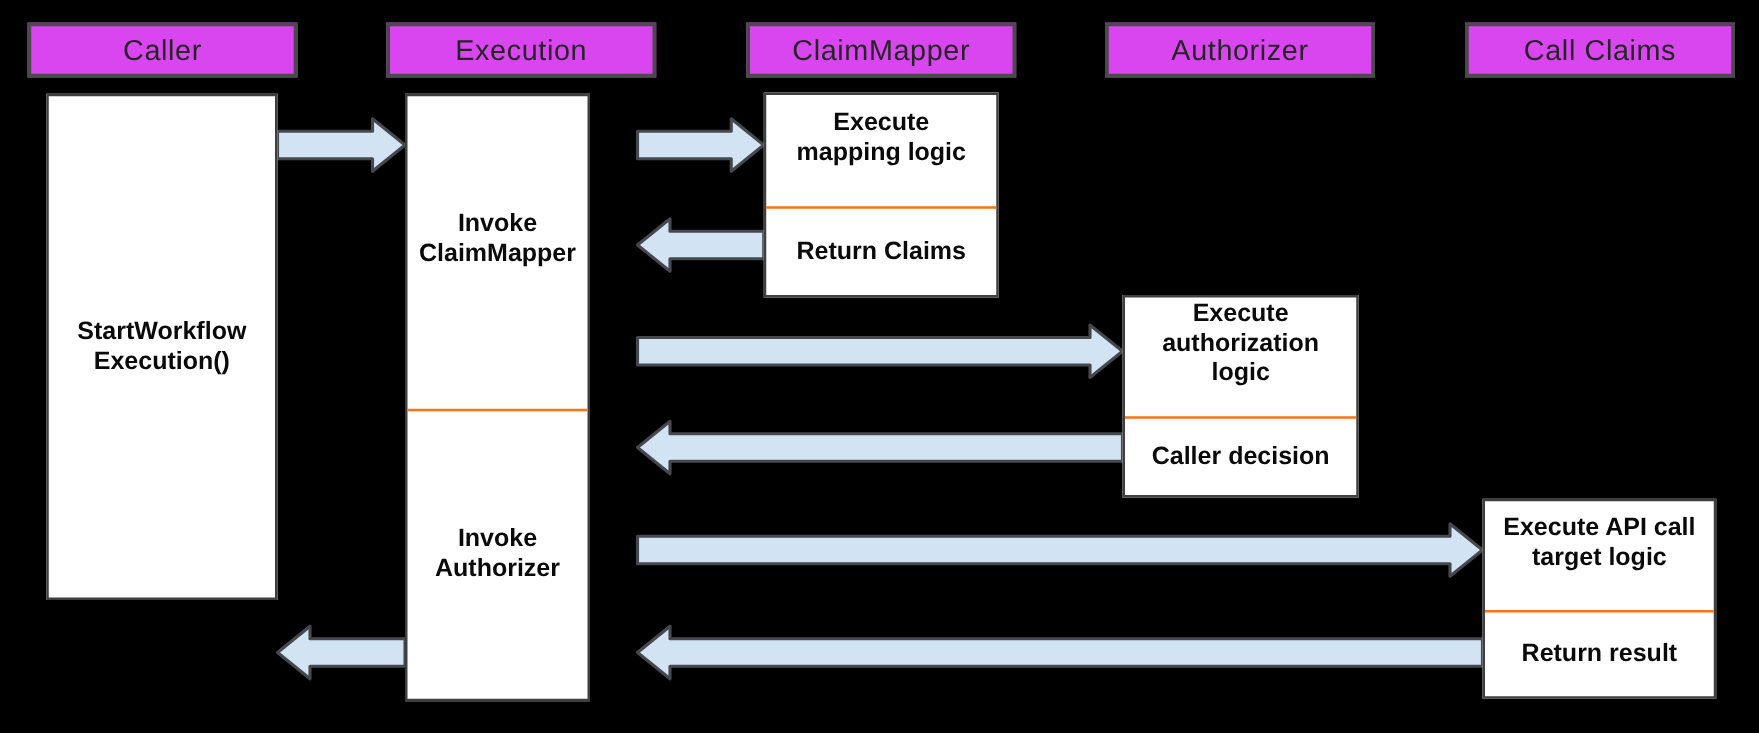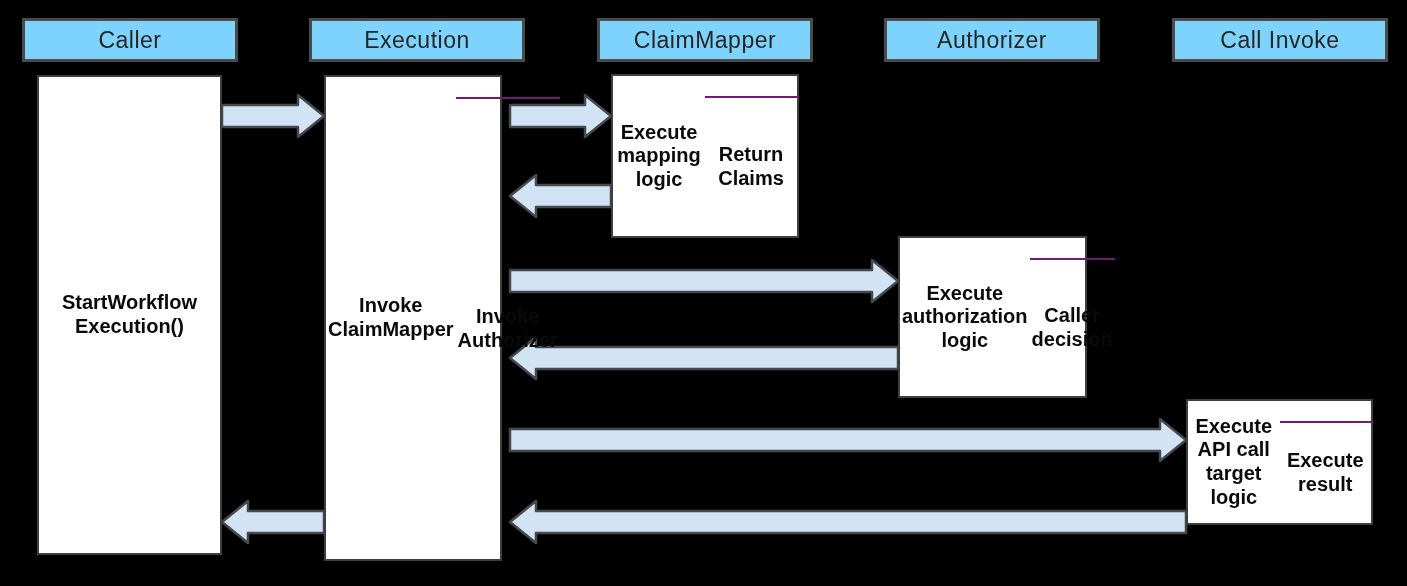--- a/index.html
+++ b/index.html
@@ -6,47 +6,47 @@
   #stage{
     position:relative;
     width:1407px;height:586px;
     background:#000;
     font-family:"Liberation Sans", sans-serif;
     overflow:hidden;
   }
   
   .hdr{
     position:absolute;top:18px;width:216px;height:44px;
-    background:#7dd3fc;border:3px solid #4a4a4a;box-sizing:border-box;
+    background:#d946ef;border:3px solid #4a4a4a;box-sizing:border-box;
     display:flex;align-items:center;justify-content:center;
     font-size:23px;letter-spacing:.5px;color:#252525;
   }
   #hdr-caller{left:22px}
   #hdr-frontend{left:309px}
   #hdr-claimmapper{left:597px}
   #hdr-authorizer{left:884px}
   #hdr-calltarget{left:1172px}
 
   
   .act{
     position:absolute;background:#fff;border:2.5px solid #3f3f3f;
-    box-sizing:border-box;display:flex;flex-direction:row;
+    box-sizing:border-box;display:flex;flex-direction:column;
   }
-  #act-caller    {left:37px; top:75px; width:185px;height:480px;}
-  #act-frontend  {left:324px;top:75px; width:178px;height:486px;}
+  #act-caller    {left:37px; top:75px; width:185px;height:405px;}
+  #act-frontend  {left:324px;top:75px; width:148px;height:486px;}
   #act-claimmapper{left:611px;top:74px; width:188px;height:164px;}
   #act-authorizer{left:898px;top:236px;width:189px;height:162px;}
-  #act-calltarget{left:1186px;top:399px;width:187px;height:126px;}
+  #act-calltarget{left:1186px;top:399px;width:187px;height:160px;}
 
   .sec{
     flex:1;display:flex;align-items:center;justify-content:center;
     text-align:center;font-weight:bold;font-size:20px;line-height:1.18;
     color:#0a0a0a;white-space:pre-line;padding:2px;
   }
-  .sec + .sec{border-top:2px solid #701a75;margin-top:20px;}
+  .sec + .sec{border-top:2px solid #f97316;margin-top:20px;}
 
   
   #arrow-layer{position:absolute;left:0;top:0;width:100%;height:100%;}
   .arrow-svg{position:absolute;overflow:visible;}
 </style>
 </head>
 <body>
 
 <div id="stage">
 
@@ -56,21 +56,21 @@
   <div class="hdr" id="hdr-frontend">
     <span>Execution</span>
   </div>
   <div class="hdr" id="hdr-claimmapper">
     <span>ClaimMapper</span>
   </div>
   <div class="hdr" id="hdr-authorizer">
     <span>Authorizer</span>
   </div>
   <div class="hdr" id="hdr-calltarget">
-    <span>Call Invoke</span>
+    <span>Call Claims</span>
   </div>
 
   <div id="arrow-layer">
       <svg width="110" height="50" class="arrow-svg" style="left: 218px; top: 91px;">
         <polygon points="4,14 80,14 80,4 106,25 80,46 80,36 4,36" fill="#d2e3f4" stroke="#45494f" stroke-width="2.5" stroke-linejoin="round"></polygon>
       </svg>
       <svg width="109" height="50" class="arrow-svg" style="left: 506px; top: 91px;">
         <polygon points="4,14 79,14 79,4 105,25 79,46 79,36 4,36" fill="#d2e3f4" stroke="#45494f" stroke-width="2.5" stroke-linejoin="round"></polygon>
       </svg>
       <svg width="109" height="50" class="arrow-svg" style="left: 506px; top: 171px;">
@@ -114,16 +114,16 @@
   <div class="act" id="act-authorizer">
     <div class="sec">Execute
 authorization
 logic</div>
     <div class="sec">Caller decision</div>
   </div>
 
   <div class="act" id="act-calltarget">
     <div class="sec">Execute API call
 target logic</div>
-    <div class="sec">Execute result</div>
+    <div class="sec">Return result</div>
   </div>
 
 </div>
 
 </body></html>

